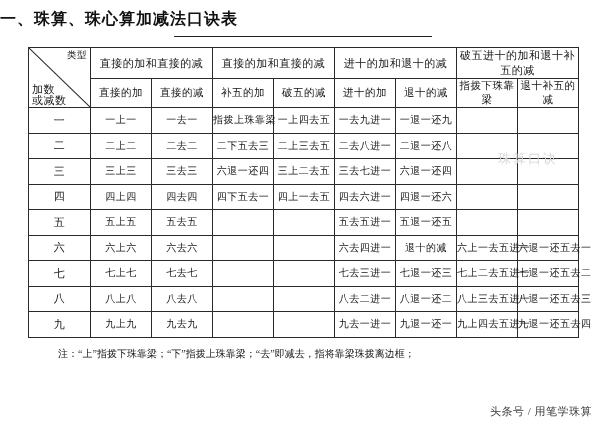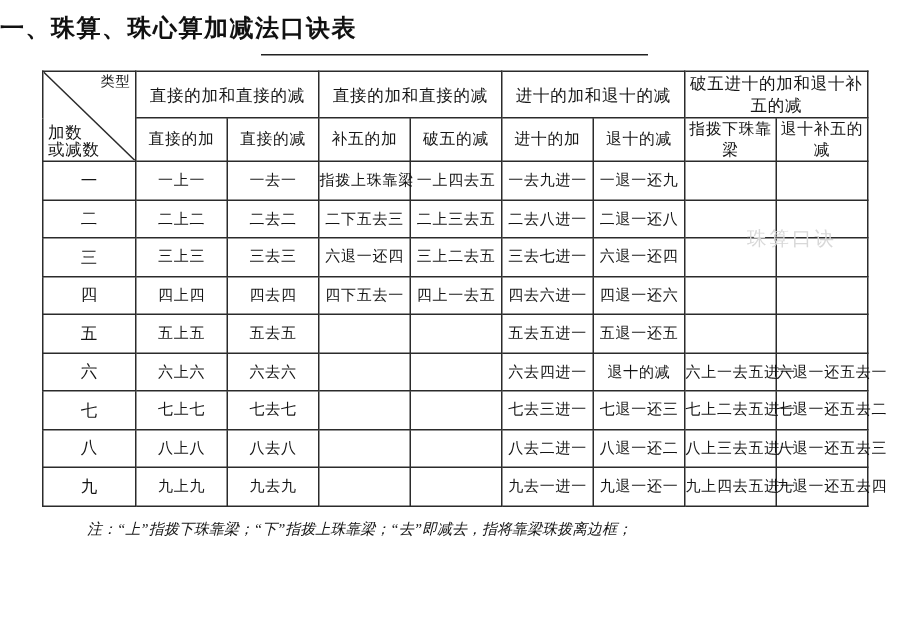--- a/index.html
+++ b/index.html
@@ -102,21 +102,20 @@
   .cell {
     font-size: 10px;
     white-space: nowrap;
   }
   .note {
     margin: 8px 30px 0 30px;
     font-size: 10px;
     line-height: 15px;
     text-align: left;
     color: #161616;
-    font-style: italic;
   }
   .note .indent {
     display: block;
     text-indent: 28px;
   }
   .note .indent2 {
     display: block;
     text-indent: 10px;
   }
   .footer {
@@ -290,14 +289,15 @@
       </tbody>
     </table>
   </div>
 
   <div class="note">
     <span class="indent">注：“上”指拨下珠靠梁；“下”指拨上珠靠梁；“去”即减去，指将靠梁珠拨离边框；</span>
   </div>
 
   <div class="watermark">珠算口诀</div>
 
+  <div class="footer">头条号 / 用笔学珠算</div>
 
 </div>
 
 </body></html>

